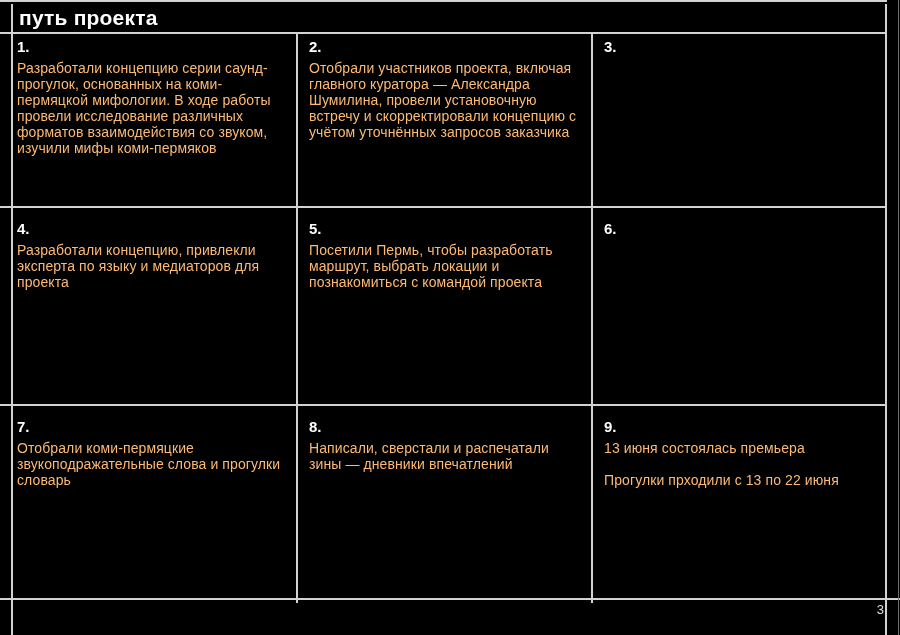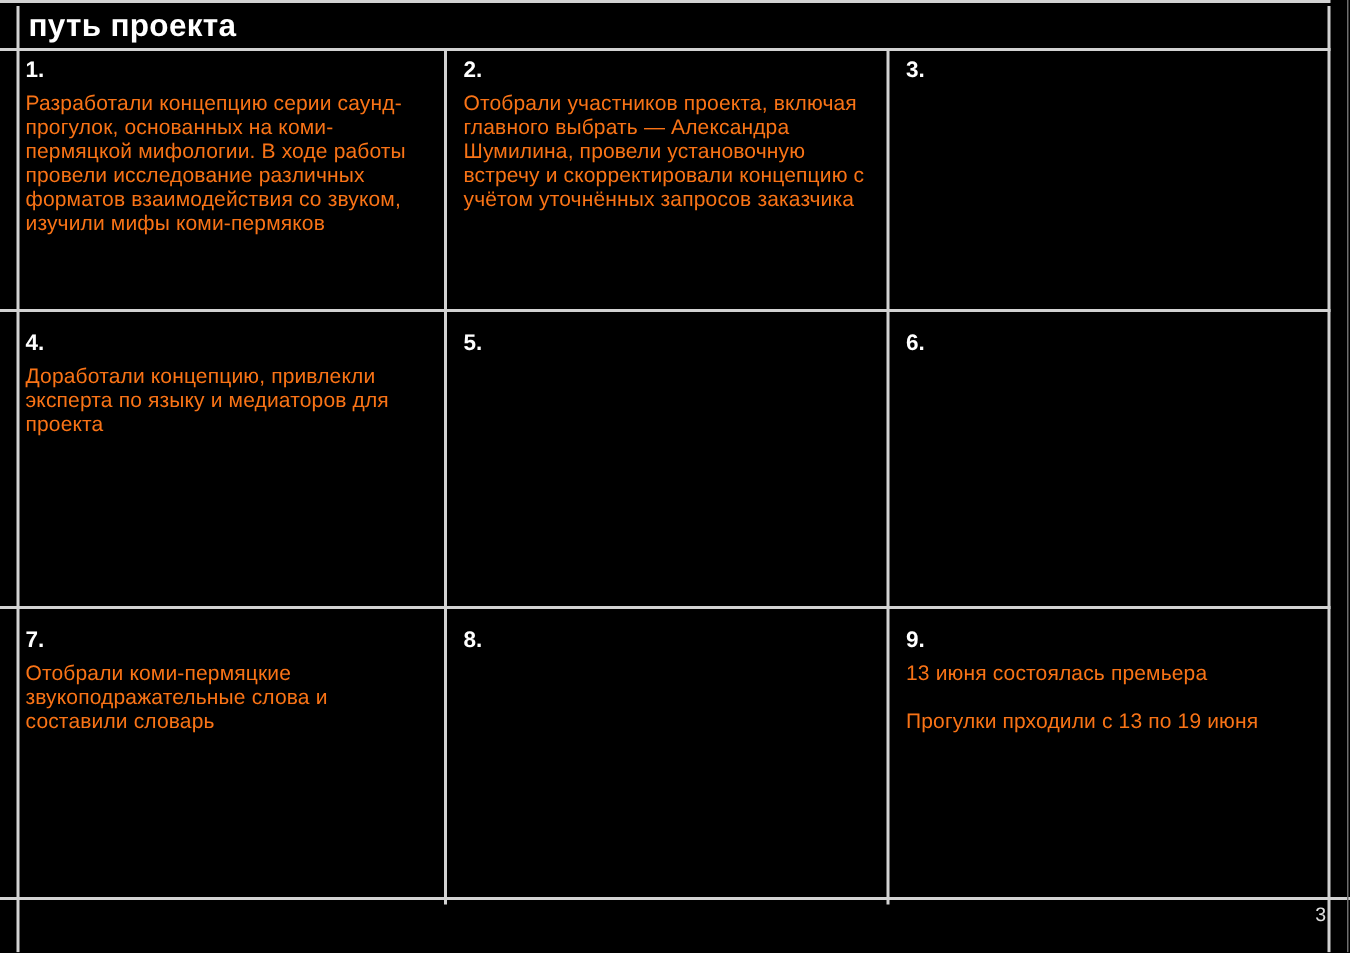--- a/index.html
+++ b/index.html
@@ -57,21 +57,21 @@
     font-size: 15px;
     font-weight: 700;
     color: #ffffff;
     margin-bottom: 5px;
   }
   .txt {
     font-size: 14px;
     line-height: 16px;
     letter-spacing: 0.1px;
     white-space: pre-line;
-    color: #f97316;
+    color: #fdba74;
   }
 
   .page-num {
     position: absolute;
     left: 872px;
     top: 602px;
     width: 12px;
     text-align: right;
     font-size: 13px;
     color: #e0e0e0;
@@ -93,46 +93,48 @@
   <div class="line row-sep-2"></div>
   <div class="line bottom-sep"></div>
   <div class="line right-edge"></div>
 
   <div class="cell r1 c1">
     <div class="num">1.</div>
     <div class="txt">Разработали концепцию серии саунд-прогулок, основанных на коми-пермяцкой мифологии. В ходе работы провели исследование различных форматов взаимодействия со звуком, изучили мифы коми-пермяков</div>
   </div>
   <div class="cell r1 c2">
     <div class="num">2.</div>
-    <div class="txt">Отобрали участников проекта, включая главного выбрать — Александра Шумилина, провели установочную встречу и скорректировали концепцию с учётом уточнённых запросов заказчика</div>
+    <div class="txt">Отобрали участников проекта, включая главного куратора — Александра Шумилина, провели установочную встречу и скорректировали концепцию с учётом уточнённых запросов заказчика</div>
   </div>
   <div class="cell r1 c3">
     <div class="num">3.</div>
   </div>
 
   <div class="cell r2 c1">
     <div class="num">4.</div>
-    <div class="txt">Доработали концепцию, привлекли эксперта по языку и медиаторов для проекта</div>
+    <div class="txt">Разработали концепцию, привлекли эксперта по языку и медиаторов для проекта</div>
   </div>
   <div class="cell r2 c2">
     <div class="num">5.</div>
+    <div class="txt">Посетили Пермь, чтобы разработать маршрут, выбрать локации и познакомиться с командой проекта</div>
   </div>
   <div class="cell r2 c3">
     <div class="num">6.</div>
   </div>
 
   <div class="cell r3 c1">
     <div class="num">7.</div>
-    <div class="txt">Отобрали коми-пермяцкие звукоподражательные слова и составили словарь</div>
+    <div class="txt">Отобрали коми-пермяцкие звукоподражательные слова и прогулки словарь</div>
   </div>
   <div class="cell r3 c2">
     <div class="num">8.</div>
+    <div class="txt">Написали, сверстали и распечатали зины — дневники впечатлений</div>
   </div>
   <div class="cell r3 c3">
     <div class="num">9.</div>
     <div class="txt">13 июня состоялась премьера
 
-Прогулки прходили с 13 по 19 июня</div>
+Прогулки прходили с 13 по 22 июня</div>
   </div>
 
   <div class="page-num">3</div>
 
 </div>
 
 </body></html>

